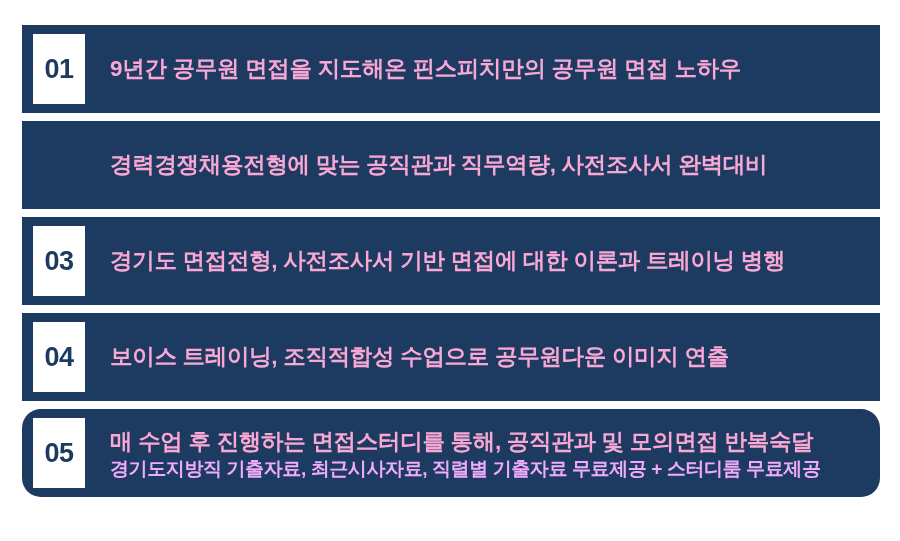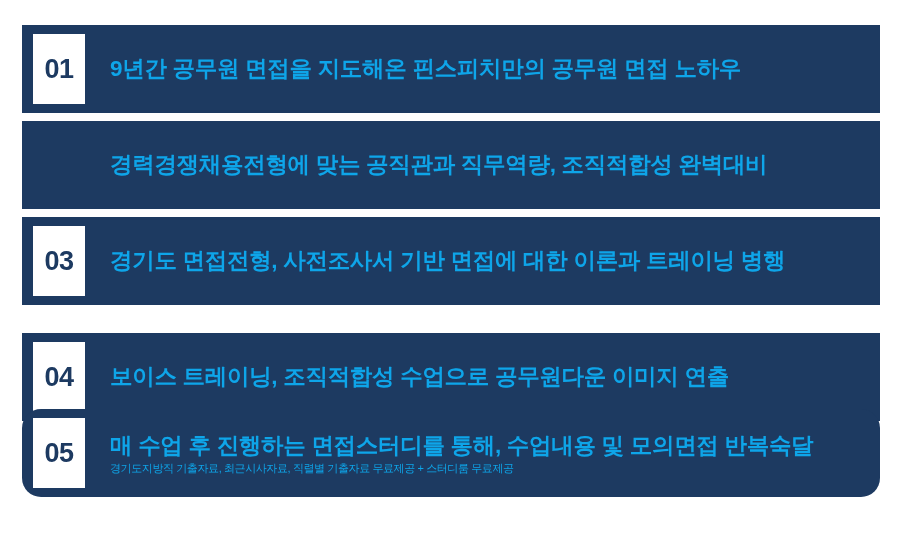--- a/index.html
+++ b/index.html
@@ -25,21 +25,21 @@
     width: 858px;
     height: 88px;
     background: #1d3a61;
     display: flex;
     align-items: center;
     box-sizing: border-box;
   }
   .row-1 { top: 25px; }
   .row-2 { top: 121px; }
   .row-3 { top: 217px; }
-  .row-4 { top: 313px; margin-top: 20px; }
+  .row-4 { top: 313px; }
   .row-5 { top: 409px; border-radius: 19px; }
 
   .num-badge {
     position: absolute;
     left: 11px;
     top: 9px;
     width: 52px;
     height: 70px;
     background: #ffffff;
     display: flex;
@@ -61,35 +61,35 @@
     display: flex;
     flex-direction: column;
     justify-content: center;
   }
   .row-5 .row-text-wrap {
     justify-content: center;
     padding-top: 2px;
   }
 
   .row-title {
-    color: #0ea5e9;
+    color: #f9a8d4;
     font-size: 22.5px;
     font-weight: bold;
     letter-spacing: -0.3px;
     line-height: 1.25;
     white-space: nowrap;
   }
   .row-5 .row-title {
     font-size: 22.5px;
     margin-bottom: 2px;
   }
   .row-sub {
-    color: #0ea5e9;
-    font-size: 11px;
-    font-weight: normal;
+    color: #f0abfc;
+    font-size: 19px;
+    font-weight: bold;
     letter-spacing: -0.4px;
     line-height: 1.2;
     white-space: nowrap;
   }
 </style>
 </head>
 <body>
 
 <div id="board">
 
@@ -97,21 +97,21 @@
     <div class="num-badge">
       <span>01</span>
     </div>
     <div class="row-text-wrap">
       <div class="row-title">9년간 공무원 면접을 지도해온 핀스피치만의 공무원 면접 노하우</div>
     </div>
   </div>
 
   <div class="feature-row row-2">
     <div class="row-text-wrap">
-      <div class="row-title">경력경쟁채용전형에 맞는 공직관과 직무역량, 조직적합성 완벽대비</div>
+      <div class="row-title">경력경쟁채용전형에 맞는 공직관과 직무역량, 사전조사서 완벽대비</div>
     </div>
   </div>
 
   <div class="feature-row row-3">
     <div class="num-badge">
       <span>03</span>
     </div>
     <div class="row-text-wrap">
       <div class="row-title">경기도 면접전형, 사전조사서 기반 면접에 대한 이론과 트레이닝 병행</div>
     </div>
@@ -124,18 +124,18 @@
     <div class="row-text-wrap">
       <div class="row-title">보이스 트레이닝, 조직적합성 수업으로 공무원다운 이미지 연출</div>
     </div>
   </div>
 
   <div class="feature-row row-5">
     <div class="num-badge">
       <span>05</span>
     </div>
     <div class="row-text-wrap">
-      <div class="row-title">매 수업 후 진행하는 면접스터디를 통해, 수업내용 및 모의면접 반복숙달</div>
+      <div class="row-title">매 수업 후 진행하는 면접스터디를 통해, 공직관과 및 모의면접 반복숙달</div>
       <div class="row-sub">경기도지방직 기출자료, 최근시사자료, 직렬별 기출자료 무료제공 + 스터디룸 무료제공</div>
     </div>
   </div>
 
 </div>
 
 </body></html>

